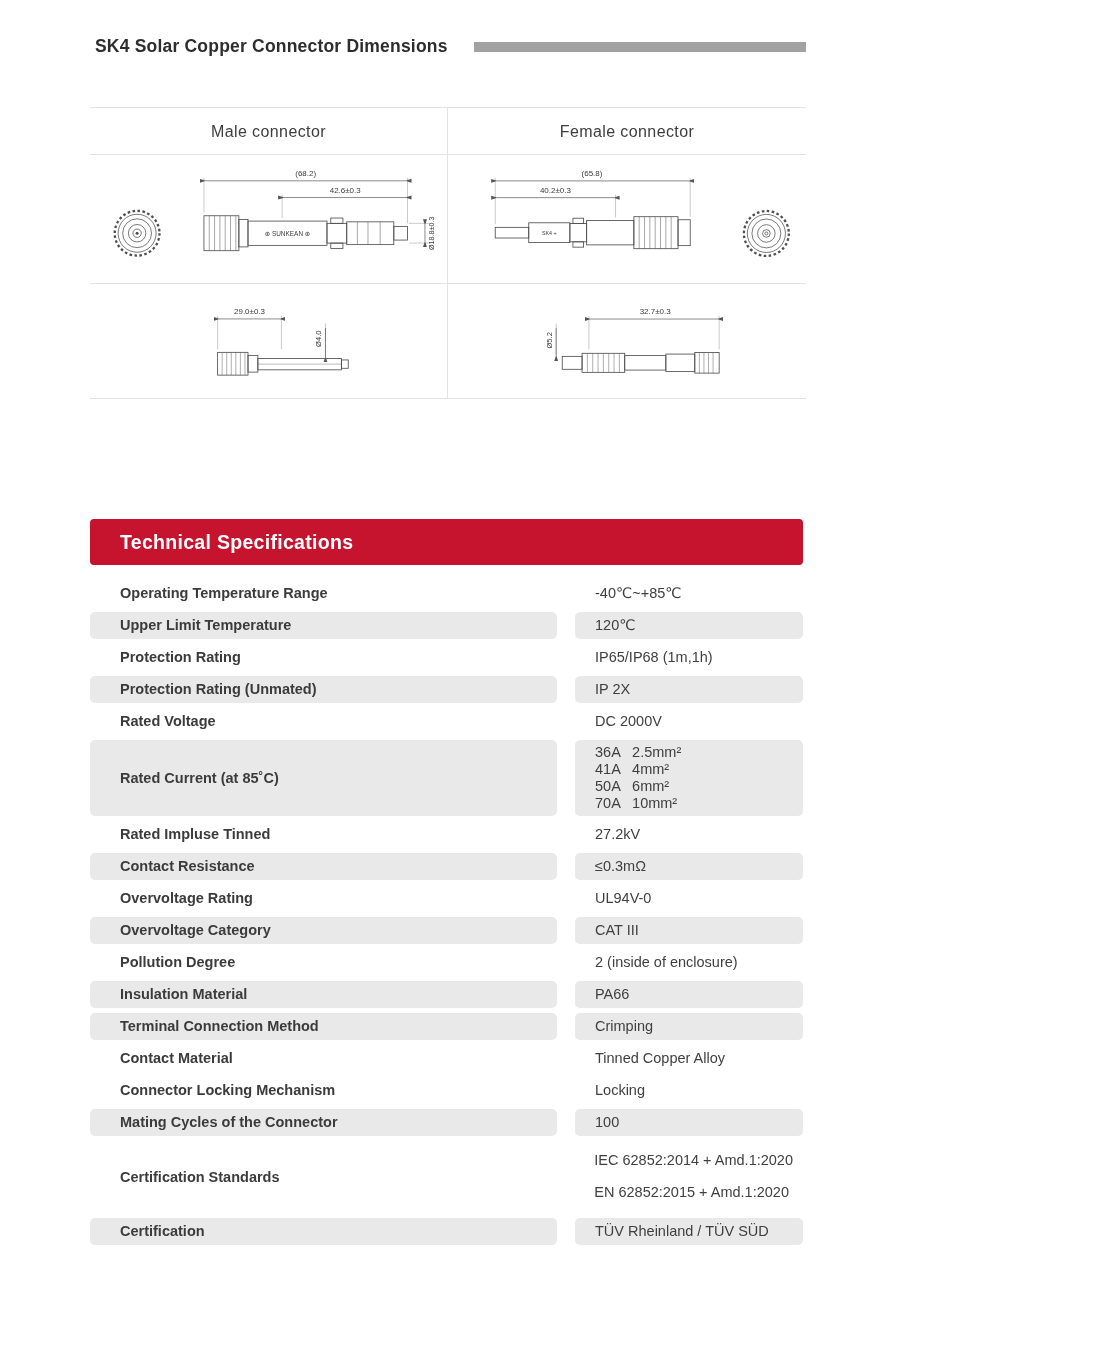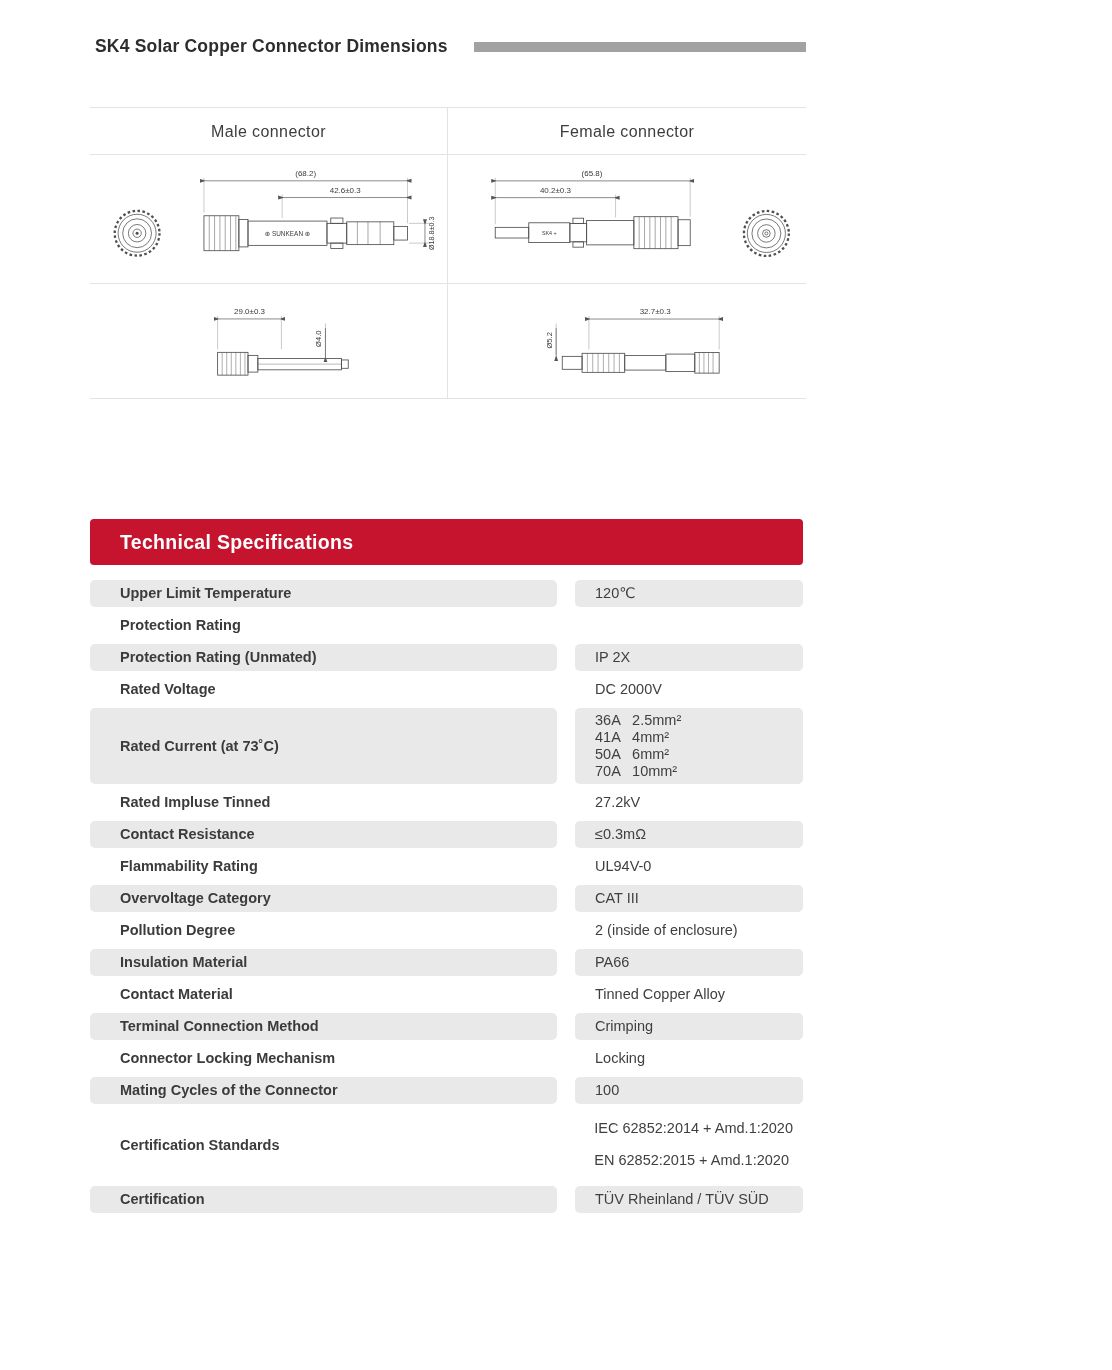--- a/index.html
+++ b/index.html
@@ -218,88 +218,93 @@
         </svg>
       </div>
     </div>
   </section>
 
   <section class="specs">
     <div class="specs-banner">
       <span>Technical Specifications</span>
     </div>
     <div class="spec-rows">
+  <div class="spec-row">
+    <div class="spec-cell spec-label">Operating Temperature Range</div>
+    <div class="spec-cell spec-value">-40℃~+85℃</div>
+  </div>
 
   <div class="spec-row shaded">
     <div class="spec-cell spec-label">Upper Limit Temperature</div>
     <div class="spec-cell spec-value">120℃</div>
   </div>
 
   <div class="spec-row">
     <div class="spec-cell spec-label">Protection Rating</div>
+    <div class="spec-cell spec-value">IP65/IP68 (1m,1h)</div>
   </div>
 
   <div class="spec-row shaded">
     <div class="spec-cell spec-label">Protection Rating (Unmated)</div>
     <div class="spec-cell spec-value">IP 2X</div>
   </div>
 
   <div class="spec-row">
     <div class="spec-cell spec-label">Rated Voltage</div>
     <div class="spec-cell spec-value">DC 2000V</div>
   </div>
 
   <div class="spec-row shaded">
-    <div class="spec-cell spec-label">Rated Current (at 73˚C)</div>
+    <div class="spec-cell spec-label">Rated Current (at 85˚C)</div>
     <div class="spec-cell spec-value">
             <div class="value-line">36A   2.5mm²</div>
             <div class="value-line">41A   4mm²</div>
             <div class="value-line">50A   6mm²</div>
             <div class="value-line">70A   10mm²</div>
           </div>
   </div>
 
   <div class="spec-row">
     <div class="spec-cell spec-label">Rated Impluse Tinned</div>
     <div class="spec-cell spec-value">27.2kV</div>
   </div>
 
   <div class="spec-row shaded">
     <div class="spec-cell spec-label">Contact Resistance</div>
     <div class="spec-cell spec-value">≤0.3mΩ</div>
   </div>
 
   <div class="spec-row">
-    <div class="spec-cell spec-label">Flammability Rating</div>
+    <div class="spec-cell spec-label">Overvoltage Rating</div>
     <div class="spec-cell spec-value">UL94V-0</div>
   </div>
 
   <div class="spec-row shaded">
     <div class="spec-cell spec-label">Overvoltage Category</div>
     <div class="spec-cell spec-value">CAT III</div>
   </div>
 
   <div class="spec-row">
     <div class="spec-cell spec-label">Pollution Degree</div>
     <div class="spec-cell spec-value">2 (inside of enclosure)</div>
   </div>
 
   <div class="spec-row shaded">
     <div class="spec-cell spec-label">Insulation Material</div>
     <div class="spec-cell spec-value">PA66</div>
   </div>
 
+  <div class="spec-row shaded">
+    <div class="spec-cell spec-label">Terminal Connection Method</div>
+    <div class="spec-cell spec-value">Crimping</div>
+  </div>
+
   <div class="spec-row">
     <div class="spec-cell spec-label">Contact Material</div>
     <div class="spec-cell spec-value">Tinned Copper Alloy</div>
-  </div>
-
-  <div class="spec-row shaded">
-    <div class="spec-cell spec-label">Terminal Connection Method</div>
-    <div class="spec-cell spec-value">Crimping</div>
   </div>
 
   <div class="spec-row">
     <div class="spec-cell spec-label">Connector Locking Mechanism</div>
     <div class="spec-cell spec-value">Locking</div>
   </div>
 
   <div class="spec-row shaded">
     <div class="spec-cell spec-label">Mating Cycles of the Connector</div>
     <div class="spec-cell spec-value">100</div>

